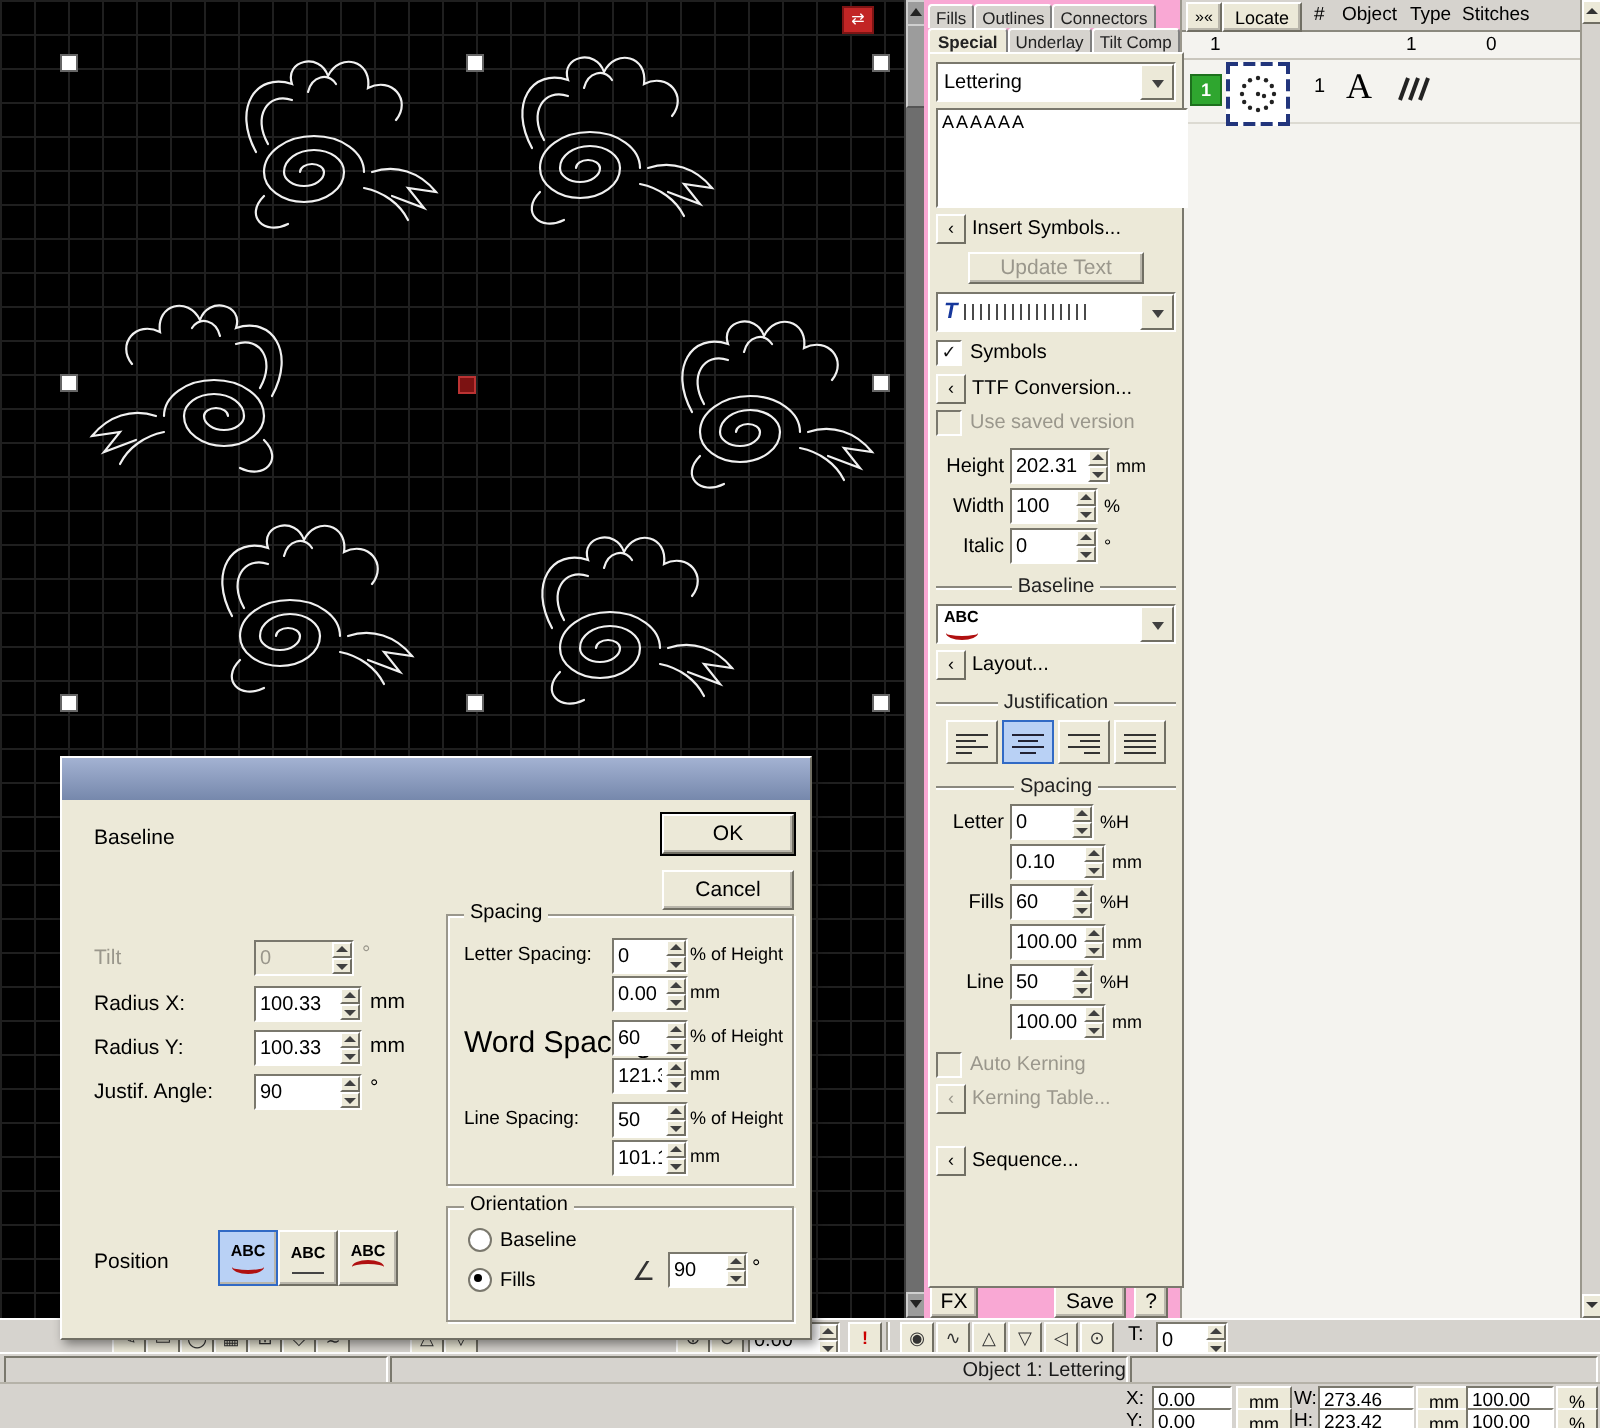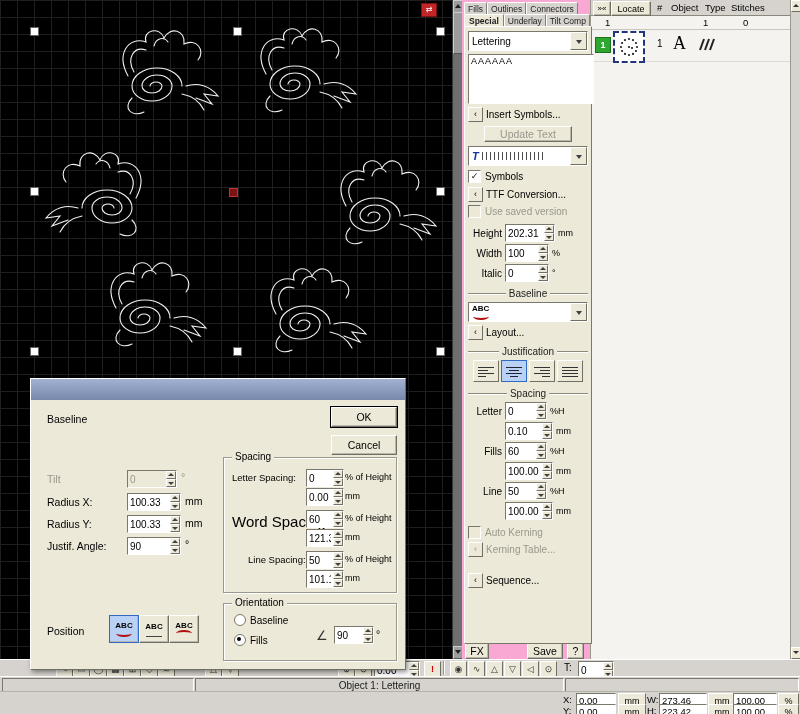--- a/index.html
+++ b/index.html
@@ -100,21 +100,21 @@
   .sbbtn::after{content:"";position:absolute;left:1px;border-left:3px solid transparent;border-right:3px solid transparent}
   .sbbtn.up::after{top:3px;border-bottom:3px solid #333}
   .sbbtn.dn::after{top:3px;border-top:3px solid #333}
   
   #toolbar{left:0;top:659px;width:800px;height:17px;background:#d6d3ce;border-top:1px solid #fff}
   .tbtn{position:absolute;top:1px;width:15px;height:14px;display:inline-flex;align-items:center;justify-content:center;
         background:#ece9d8;border:1px solid;border-color:#fff #716f64 #716f64 #fff;font-size:9px;color:#333}
   .tsep{position:absolute;top:1px;width:1px;height:14px;background:#9a978c;box-shadow:1px 0 0 #fff}
   #statusbar{left:0;top:676px;width:800px;height:15px;background:#d6d3ce;border-top:1px solid #fff}
   .spanel{position:absolute;top:1px;height:12px;border:1px solid;border-color:#7a786d #fff #fff #7a786d;
-          font-size:10px;display:flex;align-items:center;justify-content:center;color:#1a1a1a}
+          font-size:10px;display:flex;align-items:center;justify-content:flex-end;color:#1a1a1a}
   #coordbar{left:0;top:691px;width:800px;height:23px;background:#d6d3ce;border-top:1px solid #b5b2a8}
   .clbl{position:absolute;font-size:9.5px}
 </style>
 </head>
 <body>
 
 <div id="canvas" class="abs">
   <svg width="452" height="659">
     <defs>
       <g id="motif" fill="none" stroke="#f0f0f0" stroke-width="1.1" stroke-linecap="round">
@@ -597,21 +597,21 @@
     <span class="abs" style="left:121px;top:55px;font-size:9px">% of Height</span>
     <span class="spin abs" style="left:82px;top:71px;width:36px">
         <input value="121.3" style="">
         <span class="spar">
           <i class="su"></i>
           <i class="sd"></i>
         </span>
       </span>
     <span class="abs" style="left:121px;top:74px;font-size:9px">mm</span>
 
-    <span class="abs" style="left:24px;top:96px;font-size:9.5px">Line Spacing:</span>
+    <span class="abs" style="left:8px;top:96px;font-size:9.5px">Line Spacing:</span>
     <span class="spin abs" style="left:82px;top:93px;width:36px">
         <input value="50" style="">
         <span class="spar">
           <i class="su"></i>
           <i class="sd"></i>
         </span>
       </span>
     <span class="abs" style="left:121px;top:96px;font-size:9px">% of Height</span>
     <span class="spin abs" style="left:82px;top:112px;width:36px">
         <input value="101.1" style="">

